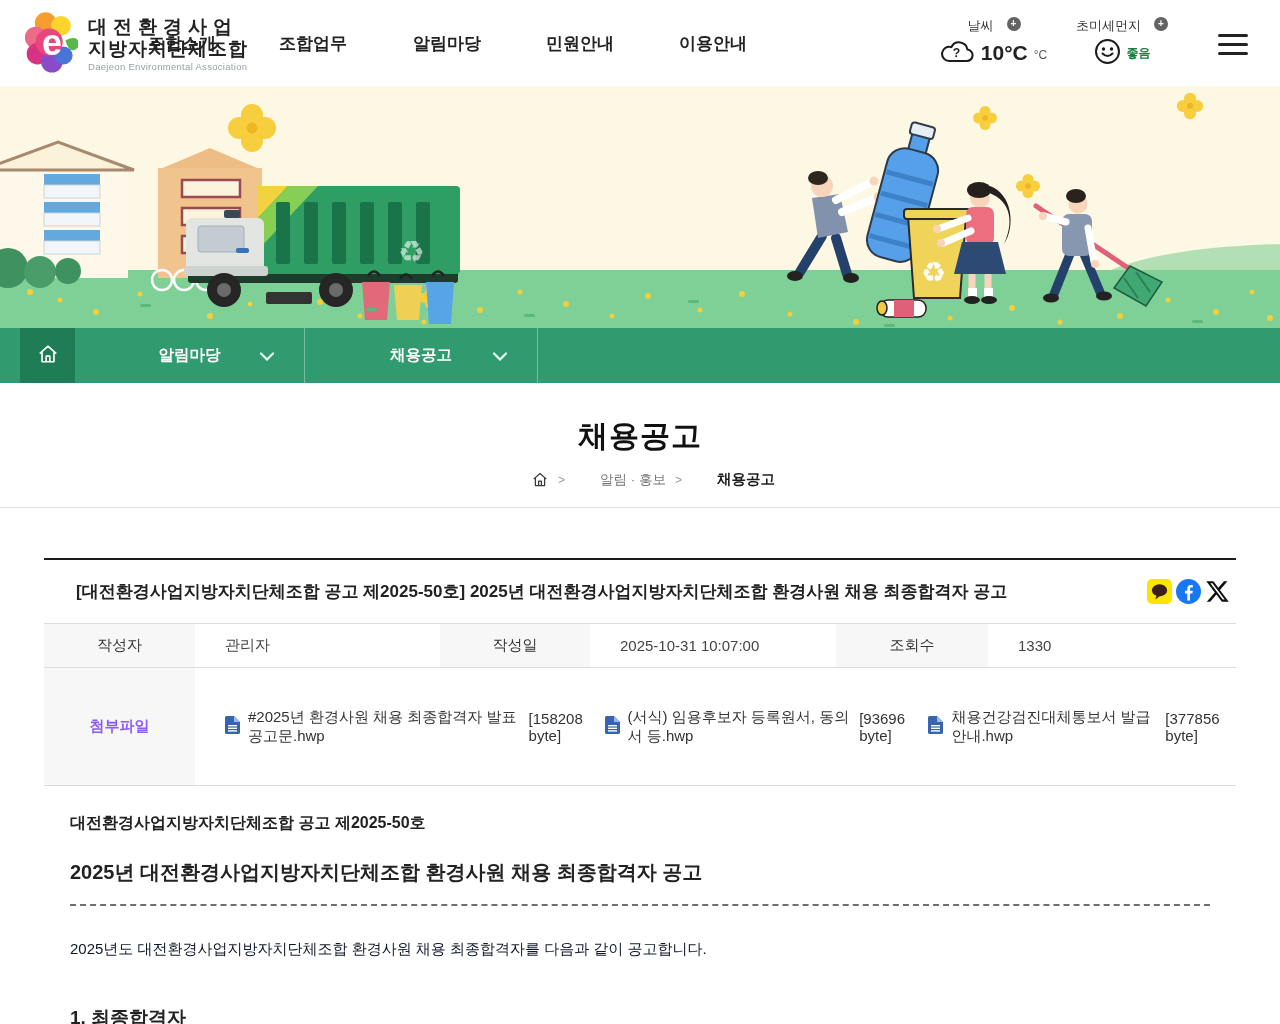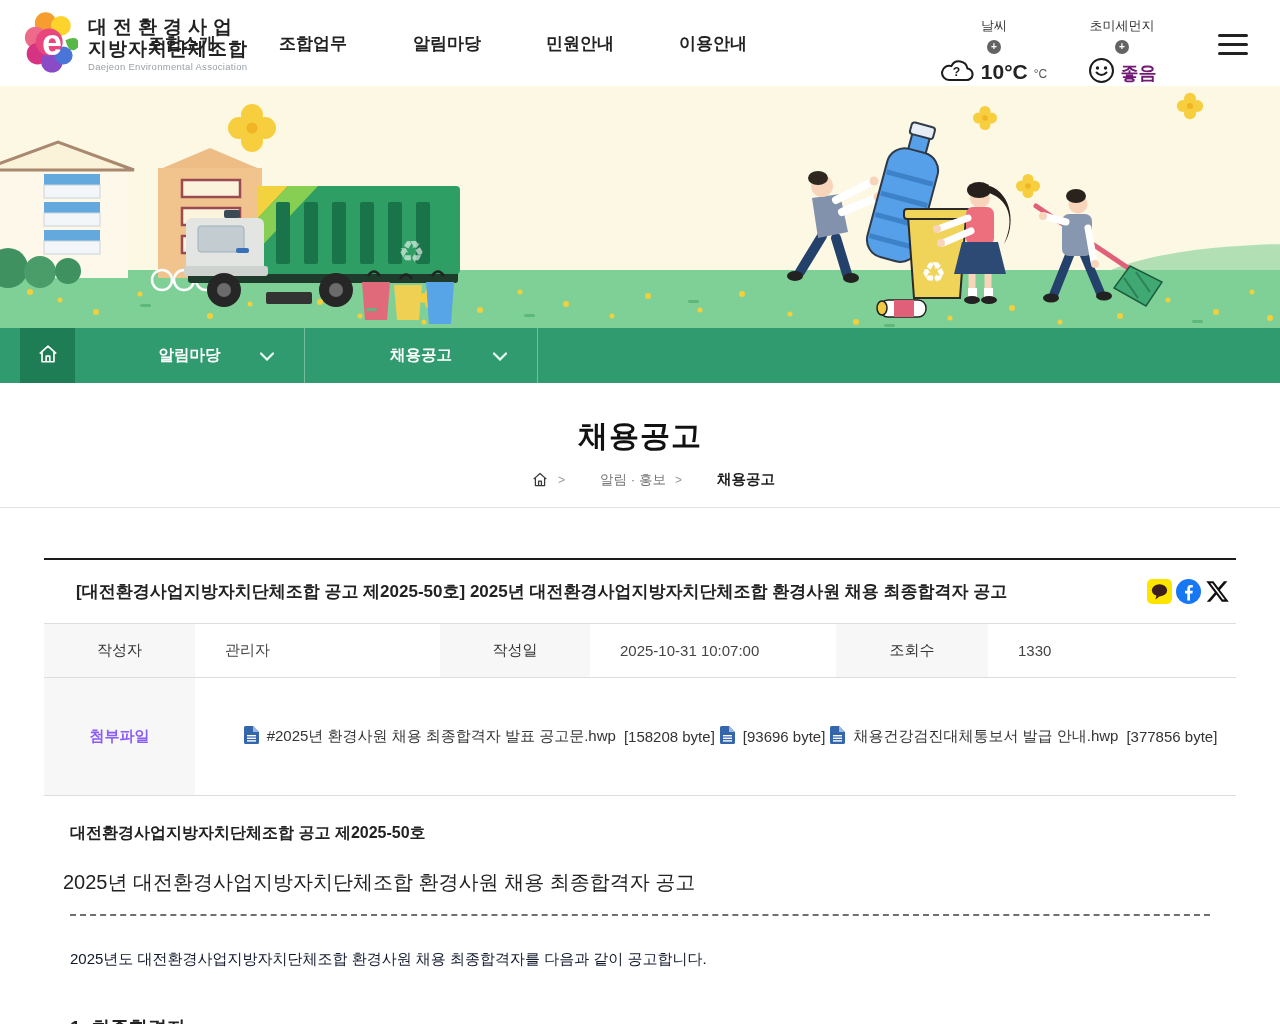--- a/index.html
+++ b/index.html
@@ -8,29 +8,29 @@
 
   
   .header { position:relative; height:86px; background:#fff; }
   .logo { position:absolute; left:24px; top:10px; display:flex; align-items:center; gap:10px; z-index:1; }
   .logo-text .l1 { font-size:19px; font-weight:800; letter-spacing:6px; line-height:1.15; }
   .logo-text .l2 { font-size:19px; font-weight:800; letter-spacing:1px; line-height:1.15; }
   .logo-text .l3 { font-size:9.5px; color:#9aa0a6; margin-top:2px; letter-spacing:.3px; }
   .topnav-item { position:absolute; top:50%; transform:translate(-50%,-50%);
     font-size:17px; font-weight:700; z-index:2; cursor:pointer; white-space:nowrap; }
   .wgroup { position:absolute; top:17px; text-align:center; }
-  .wlabel { display:flex; justify-content:center; align-items:center; gap:5px;
-    font-size:13px; color:#333;flex-direction:column; }
+  .wlabel { display:flex; justify-content:center; gap:13px;
+    font-size:13px; color:#333; }
   .plus-badge { display:inline-flex; width:14px; height:14px; border-radius:50%;
     background:#636363; color:#fff; font-size:10px; font-weight:700;
     align-items:center; justify-content:center; line-height:1; cursor:pointer; }
   .wvalue { margin-top:3px; display:flex; align-items:center; justify-content:center; gap:6px; }
   .temp-big { font-size:21px; font-weight:600; }
   .temp-unit { font-size:12px; color:#555; position:relative; top:2px; }
-  .dust-status { font-size:18px; font-weight:700; color:#701a75; }
+  .dust-status { font-size:12px; font-weight:700; color:#15803d; }
   .hamburger { position:absolute; left:1218px; top:34px; width:30px; cursor:pointer; }
   .hamburger div { height:3px; background:#222; border-radius:2px; margin-bottom:6px; }
   .hamburger div:last-child { margin-bottom:0; }
 
   
   .hero { height:242px; line-height:0; }
 
   
   .subnav { height:55px; background:#2f9b6e; display:flex; align-items:stretch; }
   .home-btn { width:55px; margin-left:20px; background:#1e7d55; display:flex;
@@ -52,37 +52,37 @@
   .crumb a { cursor:pointer;margin-left:26px; }
 
   
   .content { margin:0 44px; }
   .title-row { margin-top:50px; border-top:2px solid #1b1b1b; display:flex;
     align-items:center; justify-content:space-between; padding:19px 6px 19px 32px; }
   .art-title { font-size:17px; font-weight:600; color:#222; }
   .share { display:flex; align-items:center; gap:4px; }
   .share svg { display:block; cursor:pointer; }
 
-  .meta-row { display:flex; align-items:stretch; height:55px;
+  .meta-row { display:flex; align-items:stretch; height:45px;
     border-top:1px solid #ddd; border-bottom:1px solid #ddd; font-size:15px; }
   .m-label { background:#f7f7f7; display:flex; align-items:center; justify-content:center;
     color:#333; }
   .m-val { display:flex; align-items:center; padding-left:30px; color:#444; }
   .w1{width:151px;} .w2{width:245px;} .w3{width:150px;} .w4{width:246px;} .w5{width:152px;} .w6{flex:1;}
 
   .attach-row { display:flex; align-items:stretch; border-bottom:1px solid #ddd; min-height:118px; }
   .attach-label { width:151px; background:#f7f7f7; display:flex; align-items:center;
     justify-content:center; font-size:15px; color:#8b5cf6;font-weight:bold; }
   .attach-files { flex:1; display:flex; flex-direction:row; justify-content:center;
     gap:5px; padding:20px 0 20px 30px; }
   .file-item { display:flex; align-items:center; gap:8px; font-size:15px; color:#333; cursor:pointer; }
   .file-item svg { flex:0 0 auto; }
 
   .notice-no { margin:27px 0 0 26px; font-size:16px; font-weight:700; }
-  .body-heading { margin:25px 0 0 19px; font-size:20px; font-weight:400; }
+  .body-heading { margin:25px 0 0 26px; font-size:20px; font-weight:700; }
   .sep-line { margin:18px 26px 0 26px; border-top:2px dashed #6f6f6f; }
   .body-par { margin:34px 0 0 26px; font-size:15px; color:#0f172a; }
   .section1 { margin:46px 0 0 26px; font-size:19px; font-weight:800; }
 </style>
 </head>
 <body>
 
 <div class="header">
   <div class="logo">
     <span>
@@ -450,20 +450,21 @@
       <a class="file-item">
         <span>
           <svg width="15" height="18" viewBox="0 0 15 18">
             <path d="M0 1.5 A1.5 1.5 0 0 1 1.5 0 H9 L15 6 V16.5 A1.5 1.5 0 0 1 13.5 18 H1.5 A1.5 1.5 0 0 1 0 16.5 Z" fill="#3566ab"></path>
             <path d="M9 0 L15 6 H9 Z" fill="#9db8dc"></path>
             <rect x="3" y="9" width="9" height="1.4" fill="#fff"></rect>
               <rect x="3" y="11.6" width="9" height="1.4" fill="#fff"></rect>
               <rect x="3" y="14.2" width="9" height="1.4" fill="#fff"></rect>
           </svg>
         </span>
+        <span>(서식) 임용후보자 등록원서, 동의서 등.hwp</span>
         <span>[93696 byte]</span>
       </a>
       <a class="file-item">
         <span>
           <svg width="15" height="18" viewBox="0 0 15 18">
             <path d="M0 1.5 A1.5 1.5 0 0 1 1.5 0 H9 L15 6 V16.5 A1.5 1.5 0 0 1 13.5 18 H1.5 A1.5 1.5 0 0 1 0 16.5 Z" fill="#3566ab"></path>
             <path d="M9 0 L15 6 H9 Z" fill="#9db8dc"></path>
             <rect x="3" y="9" width="9" height="1.4" fill="#fff"></rect>
               <rect x="3" y="11.6" width="9" height="1.4" fill="#fff"></rect>
               <rect x="3" y="14.2" width="9" height="1.4" fill="#fff"></rect>

